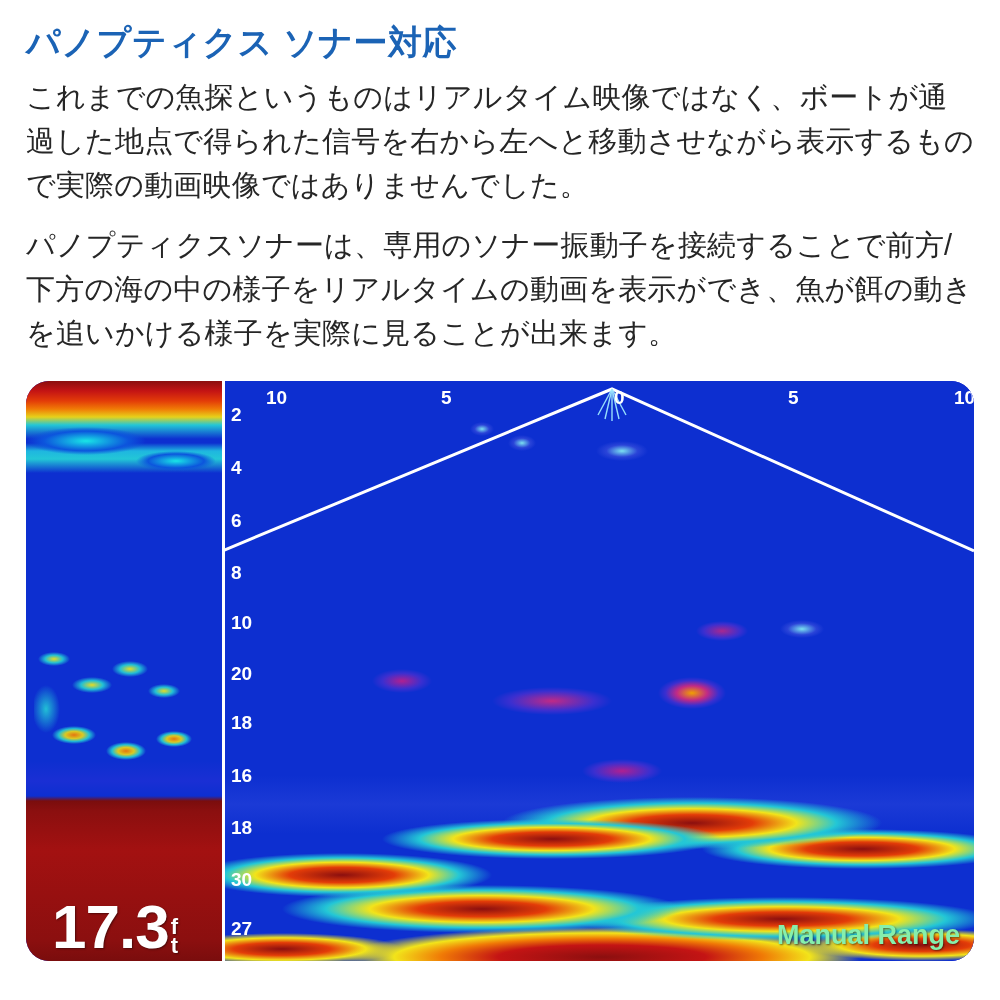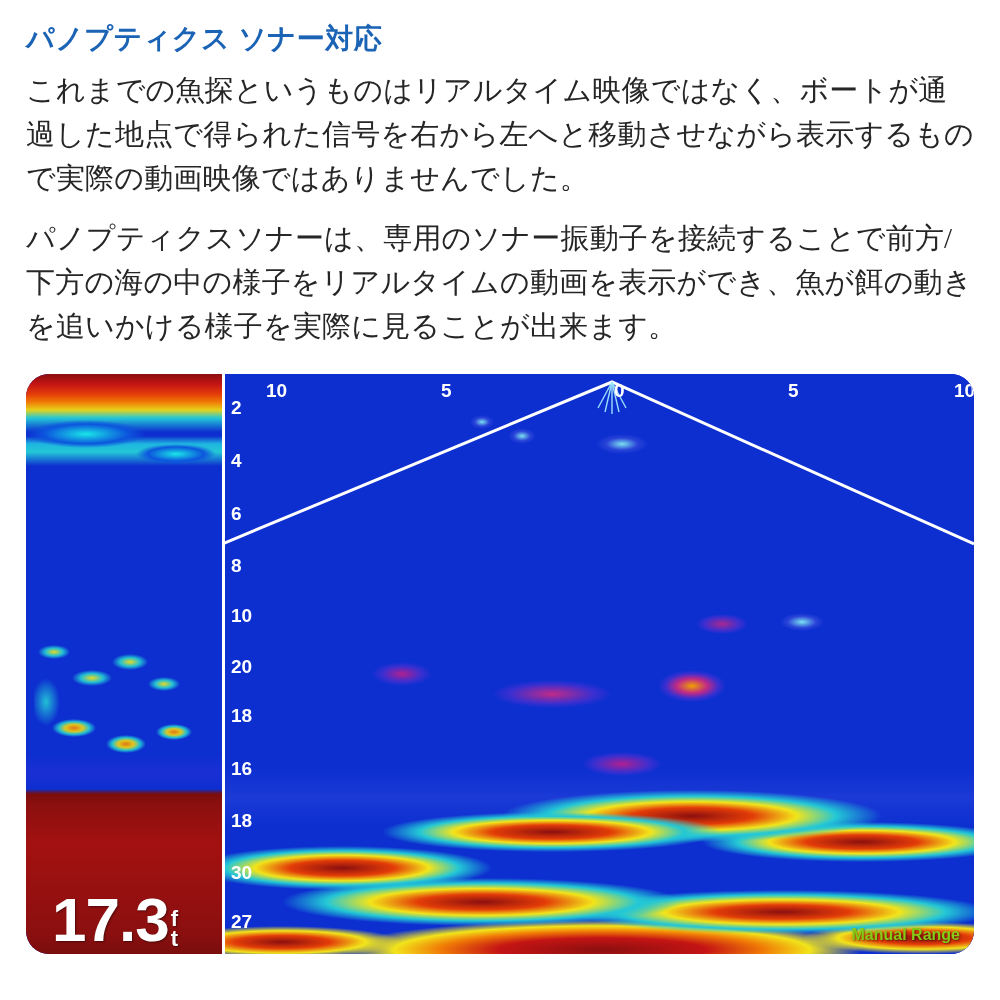--- a/index.html
+++ b/index.html
@@ -16,35 +16,34 @@
   }
   .page {
     position: relative;
     width: 1000px;
     height: 1000px;
     box-sizing: border-box;
     padding: 22px 26px 0 26px;
   }
   .heading {
     color: #1b63b5;
-    font-size: 28px;
+    font-size: 34px;
     font-weight: bold;
     letter-spacing: 0.5px;
     margin: 0 0 12px 0;
     line-height: 1.2;
   }
   .para {
     font-size: 29px;
     line-height: 1.52;
     margin: 0 0 16px 0;
     color: #262626;
     letter-spacing: 0.2px;
   }
   .para.second {
-    font-family: Liberation Serif, serif;
   }
 
   
   .sonar {
     position: relative;
     margin-top: 26px;
     width: 948px;
     height: 580px;
     background: #0b0ccc;
     overflow: hidden;
@@ -169,22 +168,22 @@
     line-height: 0.88;
     vertical-align: bottom;
     margin-left: 2px;
     text-align: left;
   }
   .unit span { display: block; }
   .manual-range {
     position: absolute;
     right: 14px;
     bottom: 10px;
-    color: #84cc16;
-    font-size: 16px;
+    color: #86efac;
+    font-size: 27px;
     font-weight: bold;
     text-shadow: 1px 1px 2px rgba(0,0,0,.5);
   }
 </style>
 </head>
 <body>
 
 <div class="page">
 
   <h1 class="heading">パノプティクス ソナー対応</h1>

